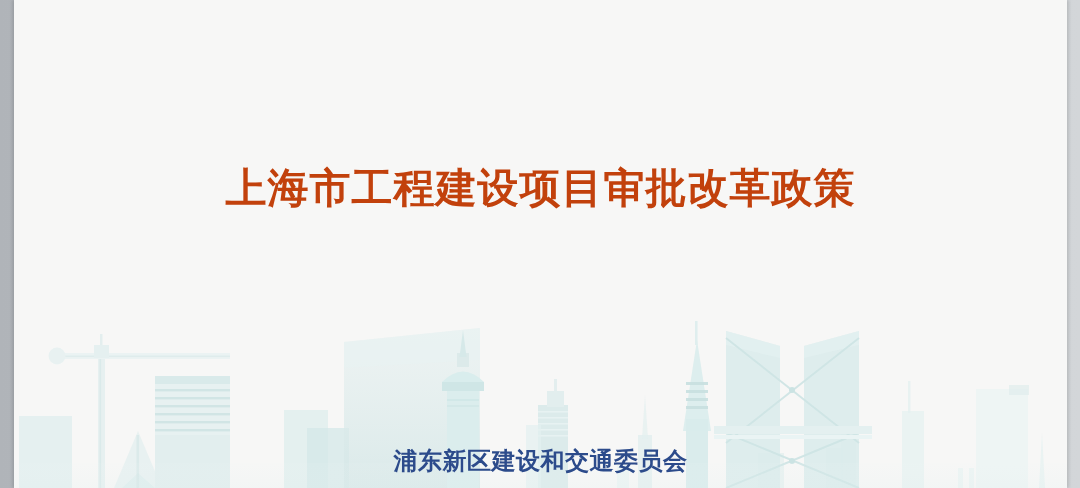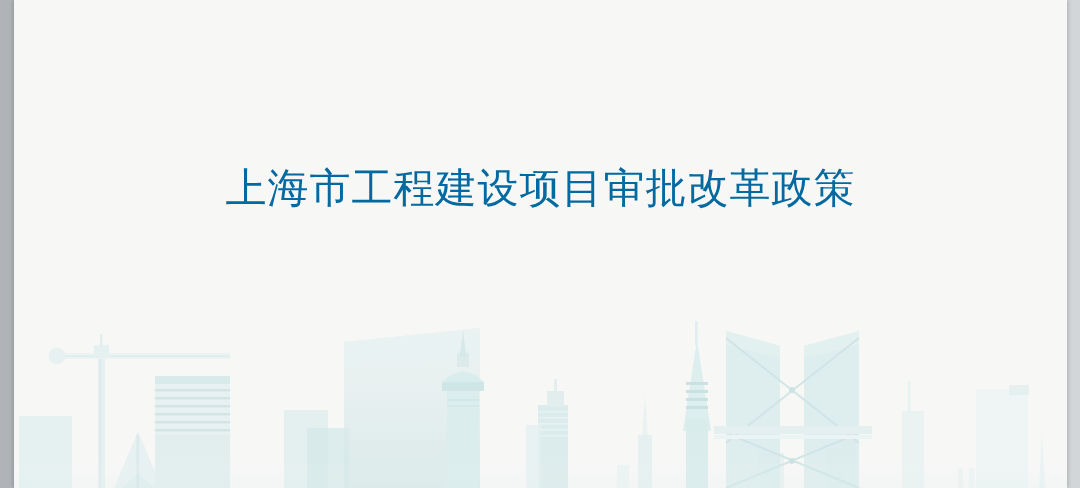--- a/index.html
+++ b/index.html
@@ -32,24 +32,24 @@
   }
   #title-block{
     position:absolute;
     left:0; top:152px;
     width:1053px;
     text-align:center;
     z-index:5;
   }
   .title-line{
     display:block;
-    color:#0369a1;
+    color:#c2410c;
     font-size:41px;
     line-height:72px;
-    font-weight:normal;
+    font-weight:bold;
     letter-spacing:1px;
     font-family:"DejaVu Sans","Liberation Sans",sans-serif;
     white-space:nowrap;
   }
   #org-block{
     position:absolute;
     left:0; bottom:11px;
     width:1053px;
     text-align:center;
     z-index:6;
@@ -197,15 +197,18 @@
         <rect x="603" y="152" width="12" height="23" fill="#e9f3f3" opacity="0.8"></rect>
       </g>
 
       <rect x="0" y="150" width="1053" height="25" fill="url(#gSoft)" opacity="0.25"></rect>
     </svg>
 
     <div id="title-block">
       <span class="title-line">上海市工程建设项目审批改革政策</span>
     </div>
 
+    <div id="org-block">
+      <span id="org-name">浦东新区建设和交通委员会</span>
+    </div>
 
   </div>
 </div>
 
 </body></html>

